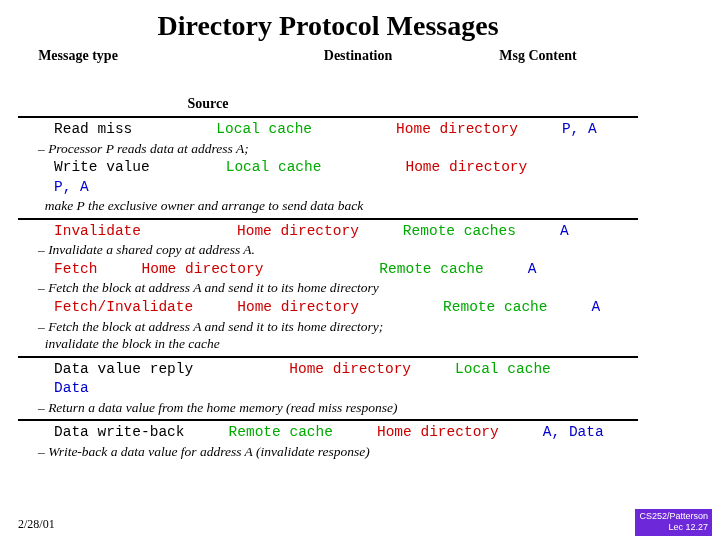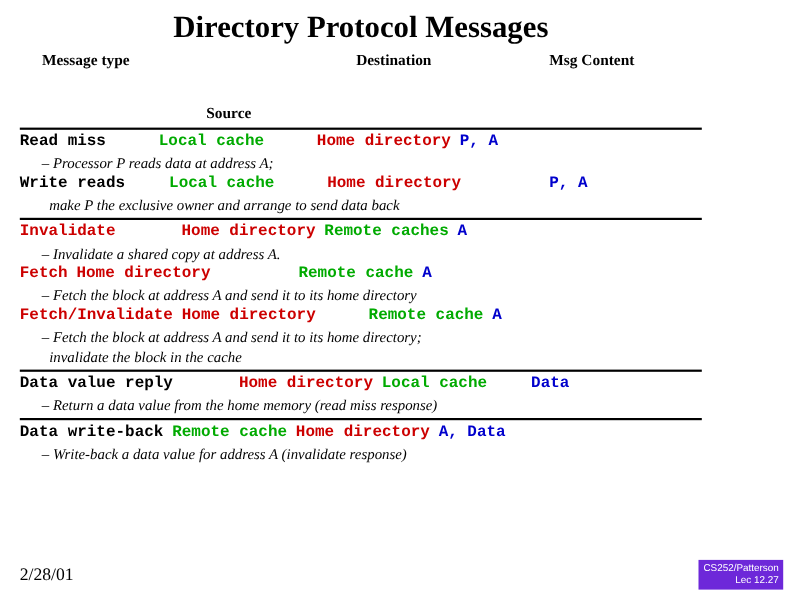--- a/index.html
+++ b/index.html
@@ -84,26 +84,26 @@
       font-size: 9px;
       padding: 2px 4px;
       font-family: Arial, sans-serif;
       text-align: right;
       line-height: 1.3;
     }
     .footer-date {
       position: absolute;
       bottom: 8px;
       left: 18px;
-      font-size: 16px;
-      color: black;
-      font-family: 'Times New Roman', serif;
-    }
-
-    .inline-bold { font-weight: bold; }
+      font-size: 12px;
+      color: black;
+      font-family: 'Times New Roman', serif;
+    }
+
+    .inline-bold { font-weight: normal; margin-left: 36px; }
   </style>
 </head>
 <body>
 
 <div class="page">
   <div class="title">Directory Protocol Messages</div>
 
   <div class="header-row">
     <span class="col1">Message type</span>
     <span class="col2">Source</span>
@@ -123,21 +123,21 @@
         <span class="gap"></span>
       <span class="red inline-bold">Home directory</span>
       <span class="gap"></span>
       <span class="blue inline-bold">P, A</span>
     </div>
     <div class="desc-line">– Processor P reads data at address A;</div>
   </div>
 
   <div class="section">
     <div class="main-line">
-      <span class="black inline-bold">Write reads</span>
+      <span class="black inline-bold">Write value</span>
       <span class="gap-xl"></span>
       <span class="green inline-bold">Local cache</span>
       <span class="gap-xl"></span>
         <span class="gap"></span>
       <span class="red inline-bold">Home directory</span>
       <span class="gap-xl"></span>
         <span class="gap-xl"></span>
       <span class="blue inline-bold">P, A</span>
     </div>
     <div class="desc-line">&nbsp;&nbsp;make P the exclusive owner and arrange to send data back</div>

